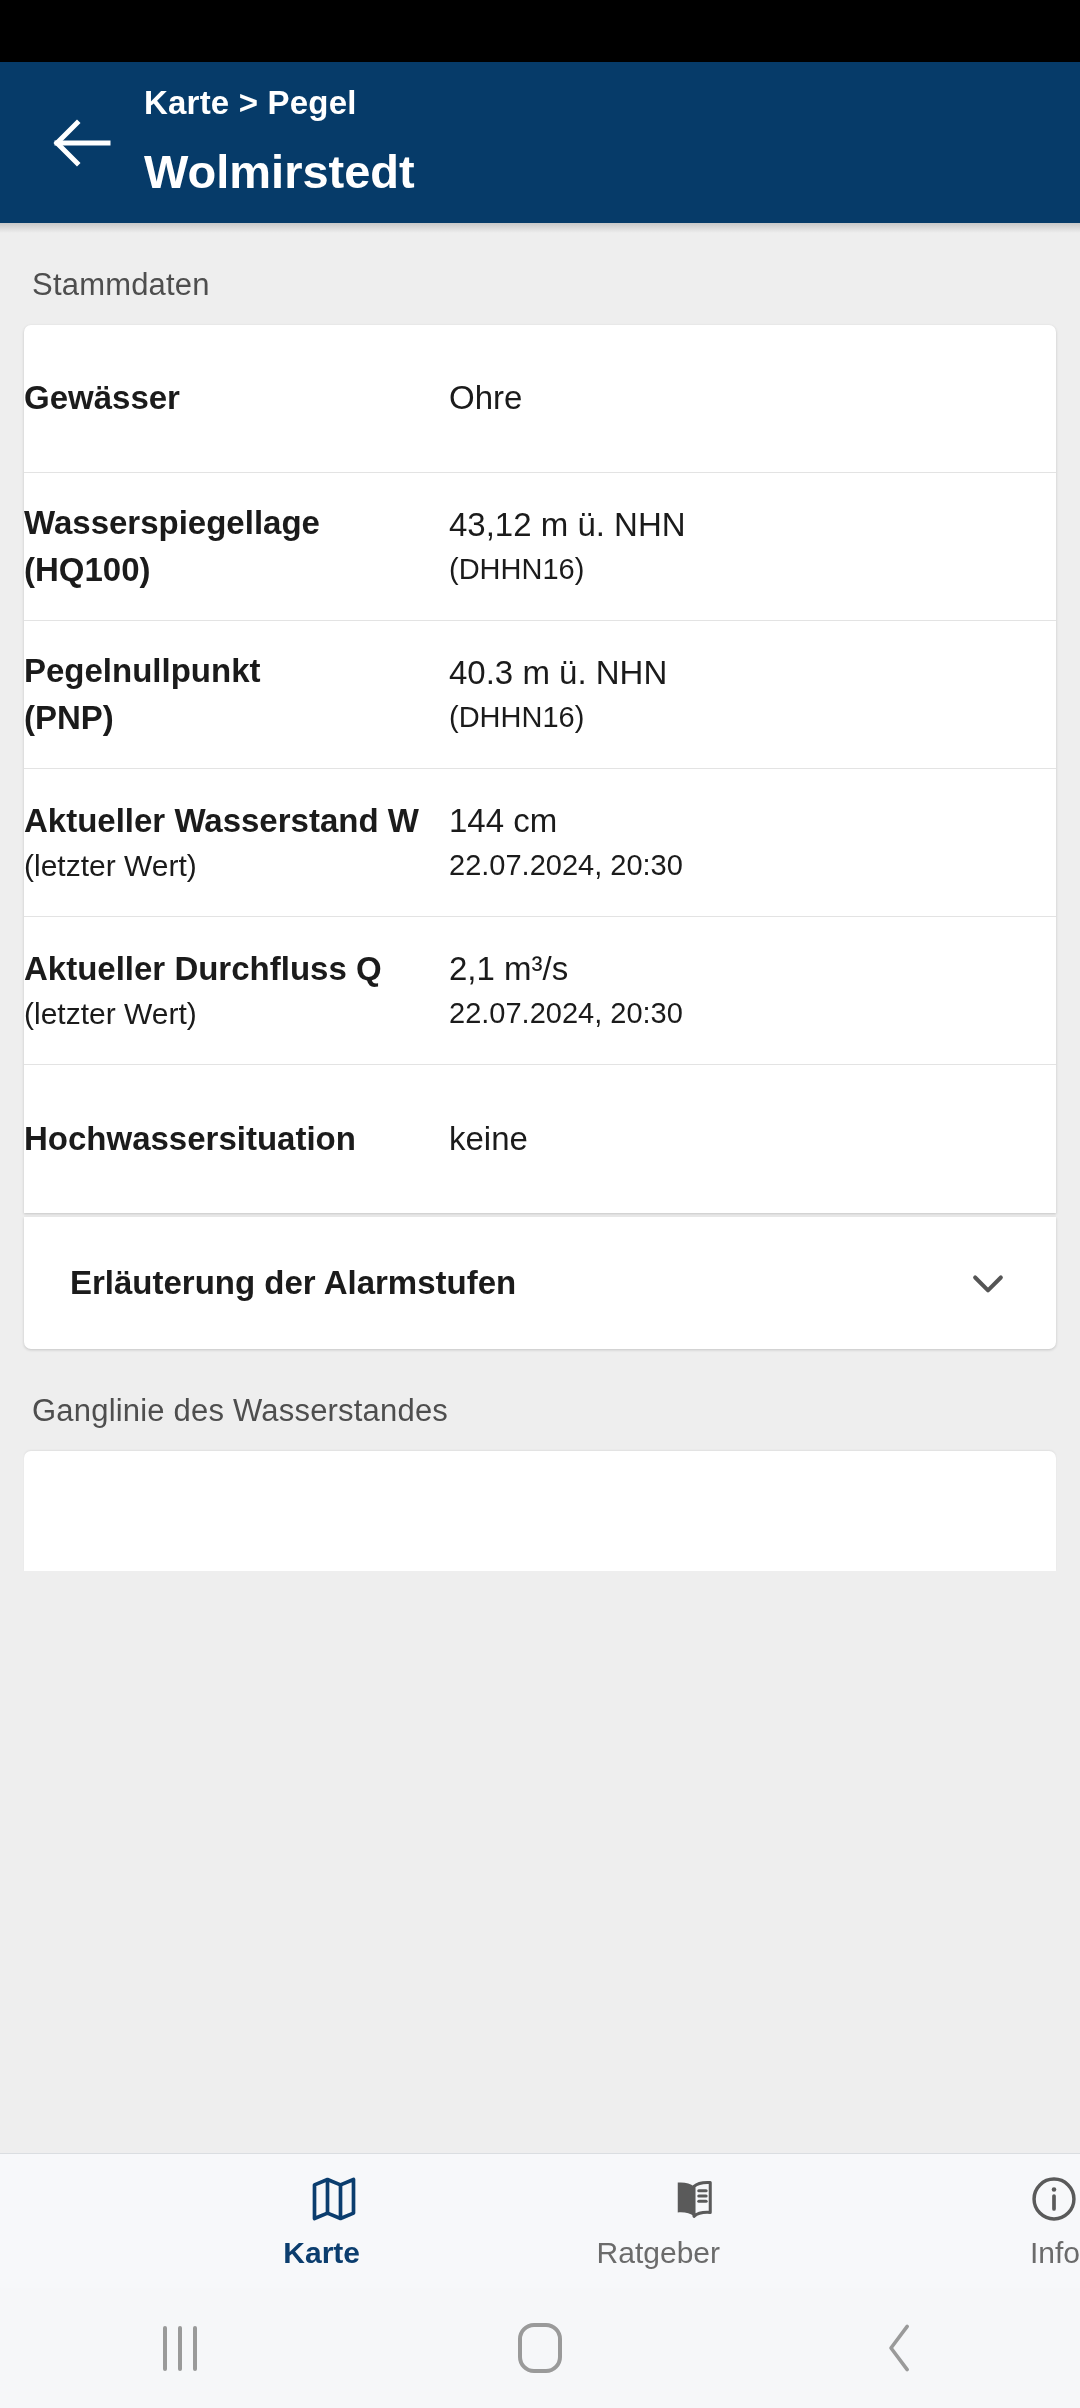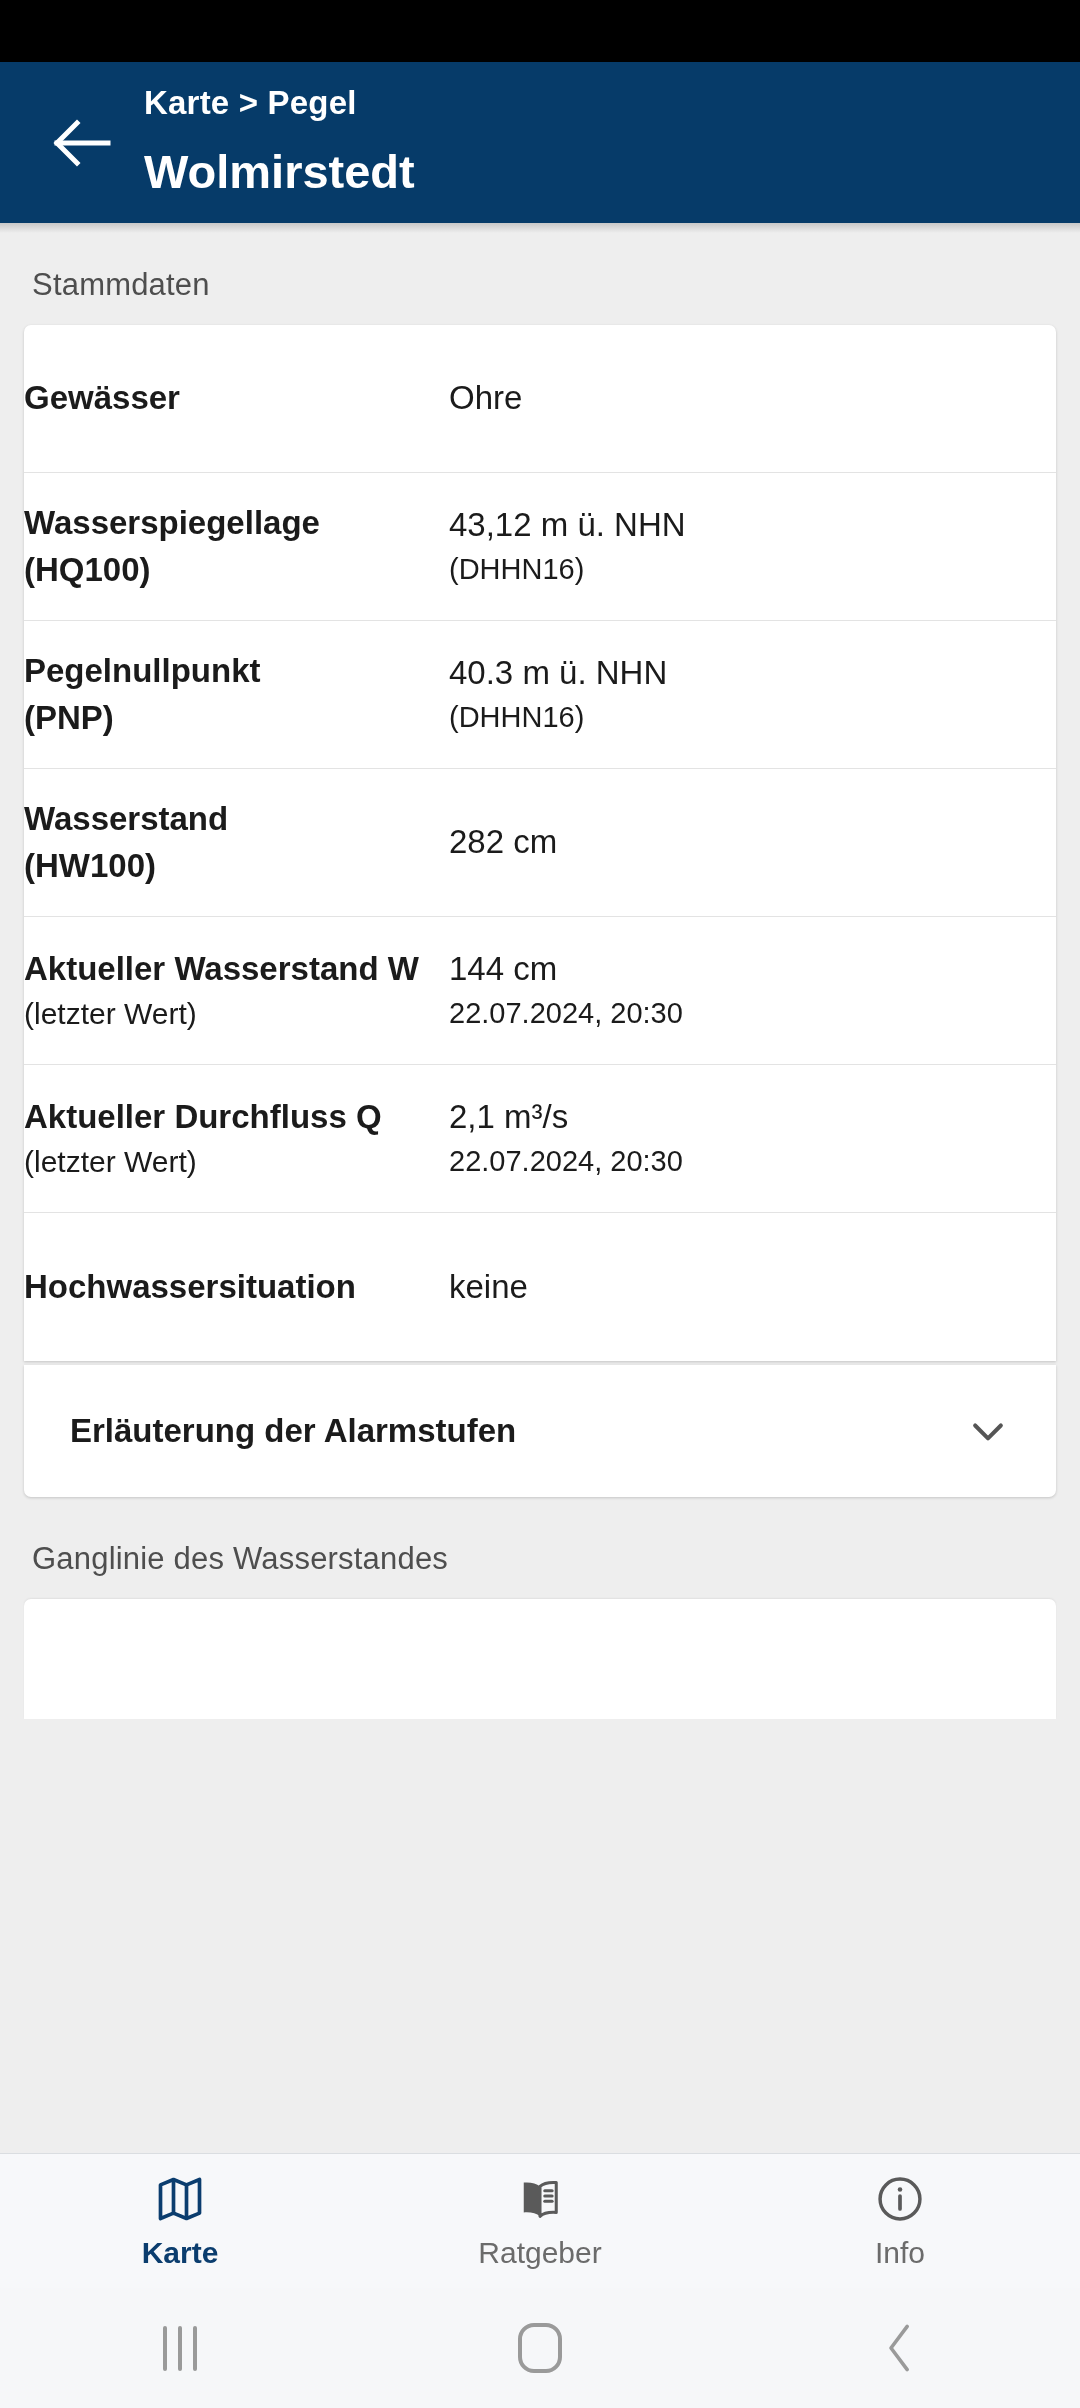--- a/index.html
+++ b/index.html
@@ -172,21 +172,21 @@
     height: 135px;
     background: #f7f8fa;
     border-top: 1px solid #dadde1;
     display: flex;
     align-items: center;
   }
   .tab {
     flex: 1 1 0;
     display: flex;
     flex-direction: column;
-    align-items: center;
+    align-items: flex-end;
     justify-content: center;
     gap: 10px;
   }
   .tab-icon { height: 54px; display: flex; align-items: center; justify-content: center; }
   .tab-label { font-size: 30px; color: #6b6b6b; }
   .tab.active .tab-label { color: #0b3d6e; font-weight: bold; }
 
   
   .nav-bar {
     flex: none;
@@ -266,29 +266,20 @@
         <div class="row-label">
           <span>Pegelnullpunkt</span>
           <span class="sub">(PNP)</span>
         </div>
         <div class="row-value">
           <span>40.3 m ü. NHN</span>
           <span class="sub">(DHHN16)</span>
         </div>
       </div>
 
-      <div class="data-row">
-        <div class="row-label">
-          <span>Wasserstand</span>
-          <span class="sub">(HW100)</span>
-        </div>
-        <div class="row-value centered">
-          <span>282 cm</span>
-        </div>
-      </div>
 
       <div class="data-row">
         <div class="row-label">
           <span>Aktueller Wasserstand W</span>
           <span class="sub light">(letzter Wert)</span>
         </div>
         <div class="row-value">
           <span>144 cm</span>
           <span class="sub">22.07.2024, 20:30</span>
         </div>

